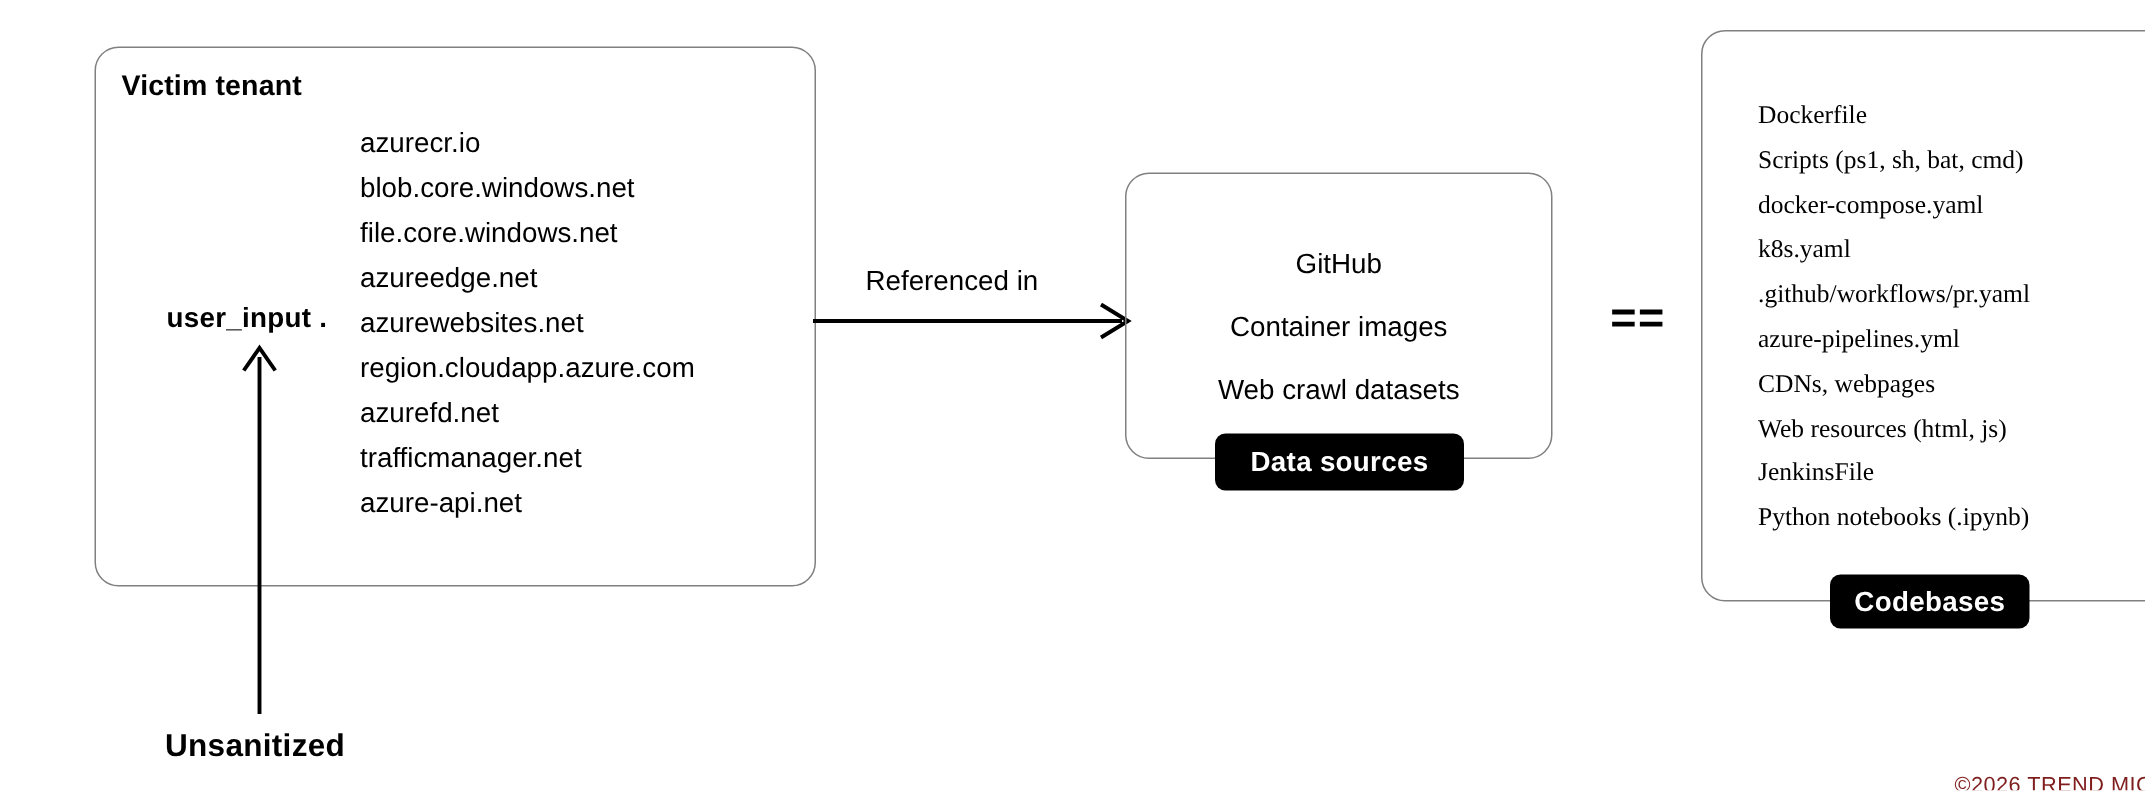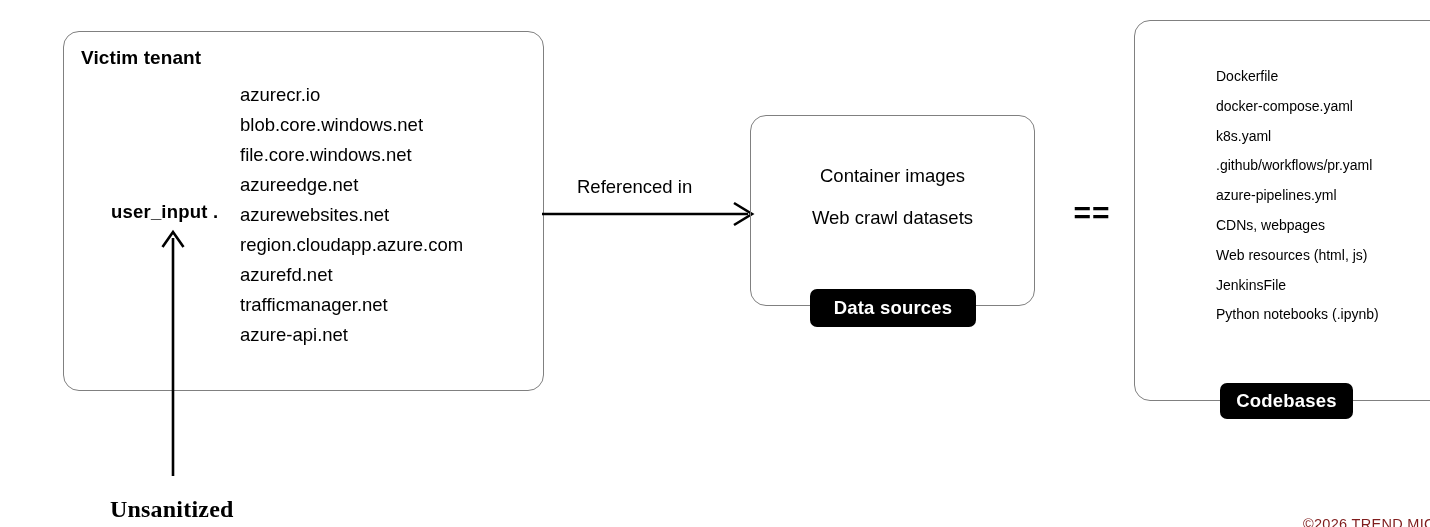--- a/index.html
+++ b/index.html
@@ -68,25 +68,26 @@
     top: 155px;
     width: 285px;
     text-align: center;
     font-size: 18.5px;
     line-height: 42px;
     white-space: nowrap;
   }
 
   .code-list {
     position: absolute;
-    left: 1172px;
+    left: 1128px;
     top: 62px;
-    font-size: 14px;
+    font-size: 17px;
     line-height: 29.8px;
     white-space: nowrap;
+    font-family: Liberation Serif, serif;
   }
 
   
   .badge {
     position: absolute;
     background: #000000;
     color: #ffffff;
     font-weight: bold;
     font-size: 18.5px;
     border-radius: 7px;
@@ -120,26 +121,25 @@
   #arrow-unsan-svg {
     position: absolute;
     left: 112px;
     top: 228px;
     width: 34px;
     height: 248px;
   }
   #unsanitized-label {
     position: absolute;
     left: 66px;
-    top: 496px;
-    font-size: 24px;
+    top: 486px;
+    font-size: 21px;
     font-weight: bold;
     white-space: nowrap;
     letter-spacing: 0.2px;
-    font-family: Liberation Serif, serif;
   }
 
   
   #equals-sign {
     position: absolute;
     left: 1018px;
     top: 196px;
     width: 60px;
     font-size: 30px;
     font-weight: bold;
@@ -193,32 +193,34 @@
   <div id="arrow-ref-label">Referenced in</div>
 
   <svg id="arrow-ref-svg" viewBox="0 0 215 36" xmlns="http://www.w3.org/2000/svg">
     <line x1="0" y1="18" x2="206" y2="18" stroke="#000000" stroke-width="2.6"></line>
     <polyline points="192,7 210,18 192,29" fill="none" stroke="#000000" stroke-width="2.6" stroke-linecap="butt" stroke-linejoin="miter"></polyline>
   </svg>
 
   <div class="panel" id="panel-sources"></div>
 
   <div class="center-list" id="sources-list">
+    <div class="row">GitHub</div>
     <div class="row">Container images</div>
     <div class="row">Web crawl datasets</div>
   </div>
 
   <div class="badge" id="badge-sources">Data sources</div>
 
   <div id="equals-sign">==</div>
 
   <div class="panel" id="panel-code"></div>
 
   <div class="code-list" id="code-list">
     <div class="row">Dockerfile</div>
+    <div class="row">Scripts (ps1, sh, bat, cmd)</div>
     <div class="row">docker-compose.yaml</div>
     <div class="row">k8s.yaml</div>
     <div class="row">.github/workflows/pr.yaml</div>
     <div class="row">azure-pipelines.yml</div>
     <div class="row">CDNs, webpages</div>
     <div class="row">Web resources (html, js)</div>
     <div class="row">JenkinsFile</div>
     <div class="row">Python notebooks (.ipynb)</div>
   </div>
 

